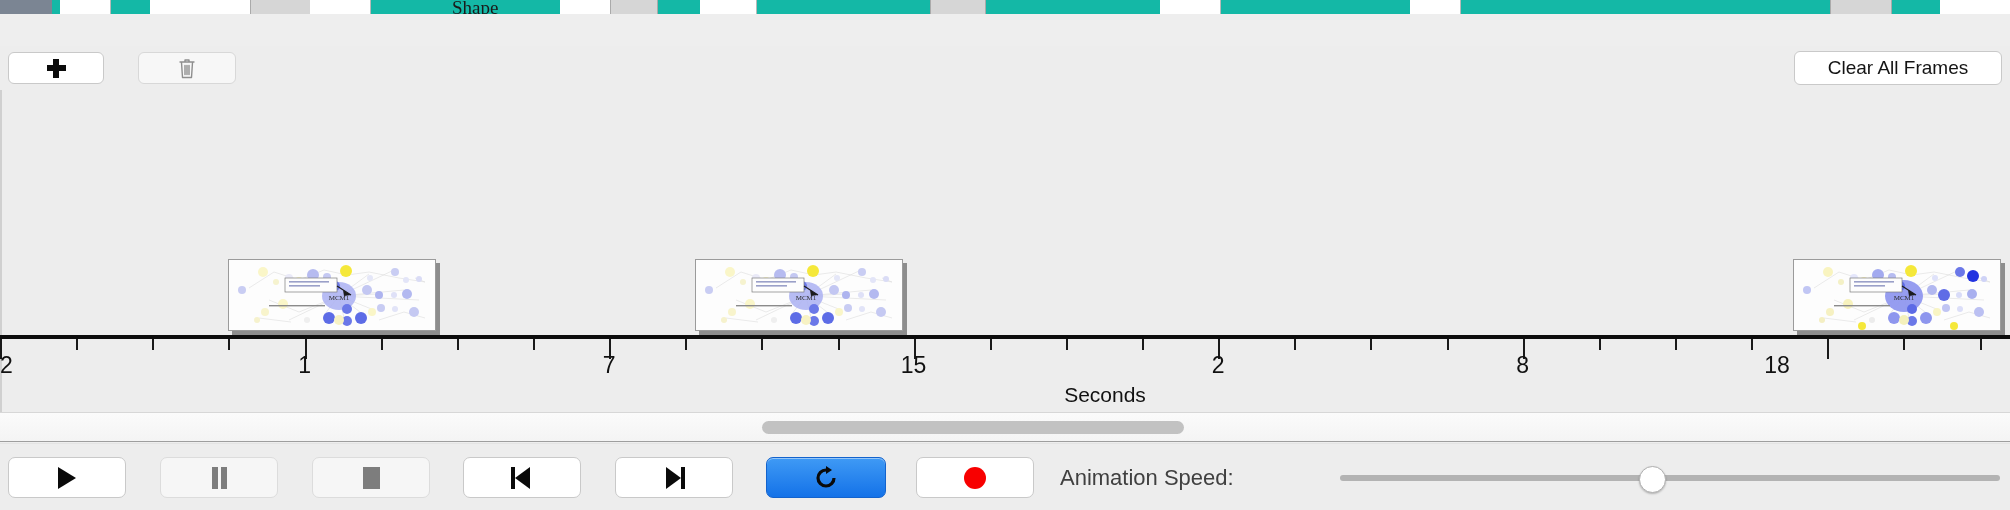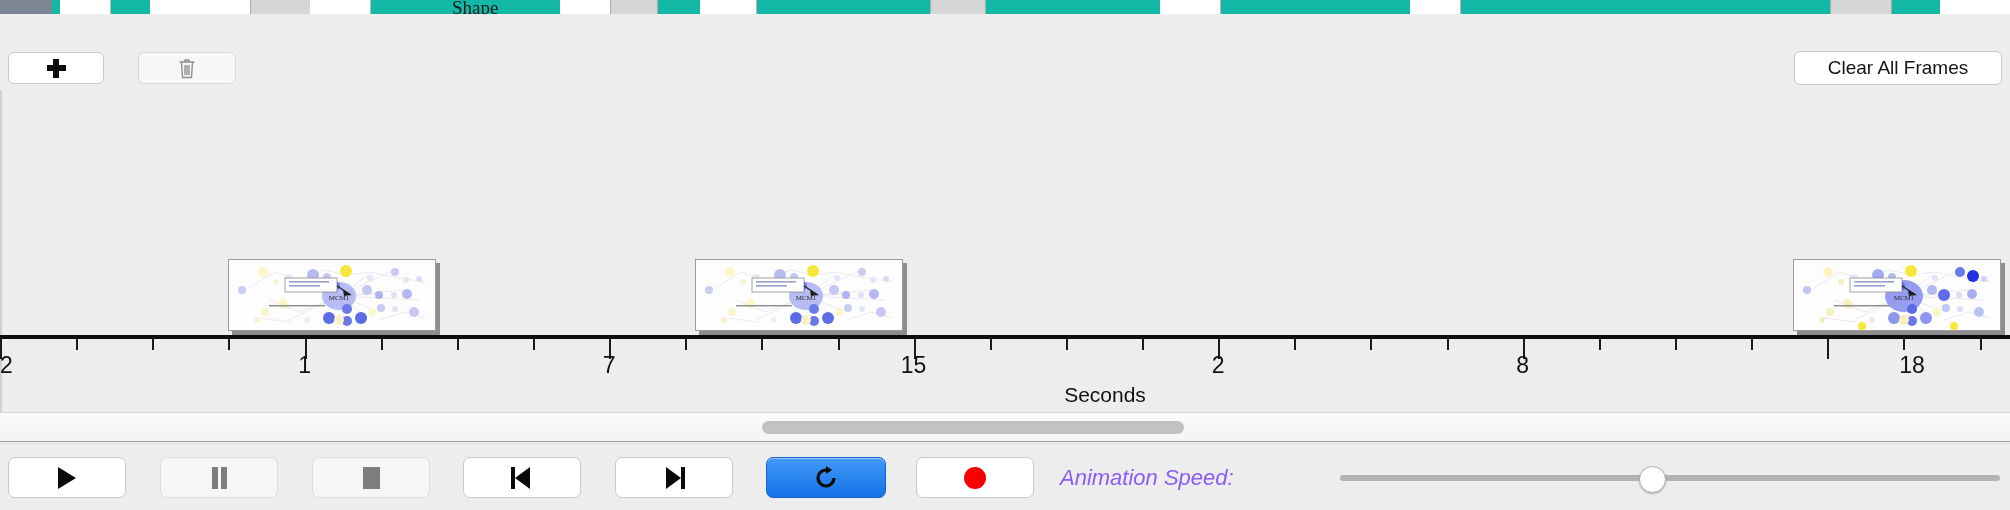--- a/index.html
+++ b/index.html
@@ -290,23 +290,22 @@
     border-top: 11px solid transparent;
     border-bottom: 11px solid transparent;
   }
   .rec-dot { width: 22px; height: 22px; border-radius: 50%; background: #f80000; }
 
   .speed-label {
     position: absolute;
     left: 1060px; top: 0;
     line-height: 67px;
     font-size: 22px;
-    color: #8b5cf6;
+    color: #404040;
     white-space: nowrap;
-    font-style: italic;
   }
   .slider {
     position: absolute;
     left: 1340px; top: 0;
     width: 660px; height: 67px;
   }
   .slider .track {
     position: absolute;
     left: 0; top: 31px;
     width: 660px; height: 6px;
@@ -583,21 +582,21 @@
         <div class="tick major" style="left: 1522.73px;"></div>
         <div class="tick major" style="left: 1827.27px;"></div>
       </div>
     <div id="ticklabels">
         <div class="tick-label" style="left: 0px;">12</div>
         <div class="tick-label" style="left: 304.545px;">1</div>
         <div class="tick-label" style="left: 609.091px;">7</div>
         <div class="tick-label" style="left: 913.636px;">15</div>
         <div class="tick-label" style="left: 1218.18px;">2</div>
         <div class="tick-label" style="left: 1522.73px;">8</div>
-        <div class="tick-label" style="left: 1912px;">18</div>
+        <div class="tick-label" style="left: 1777px;">18</div>
       </div>
     <div class="axis-caption" style="left:1105px">Seconds</div>
   </div>
 
   <div class="hscroll">
     <div class="thumb"></div>
   </div>
 
   <div class="controls">
 

